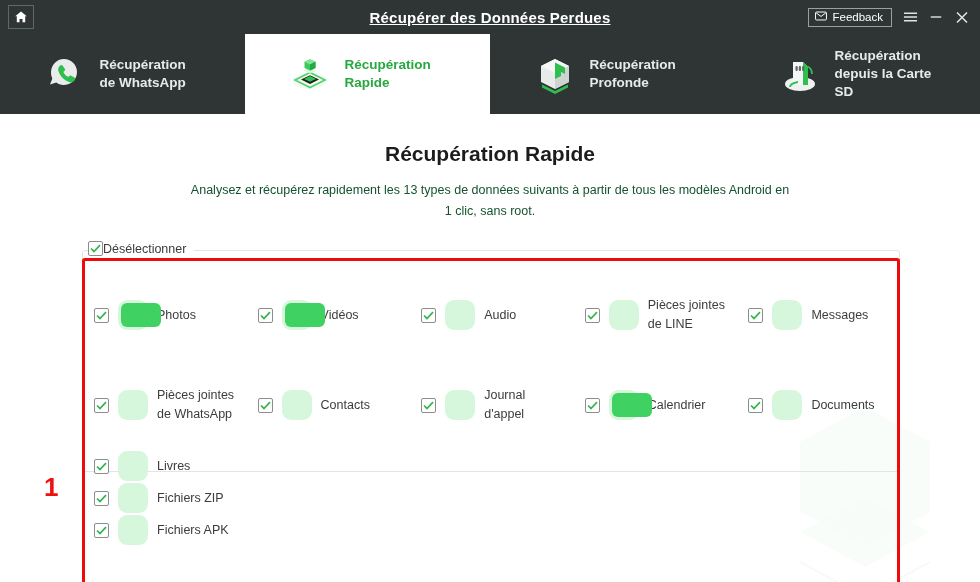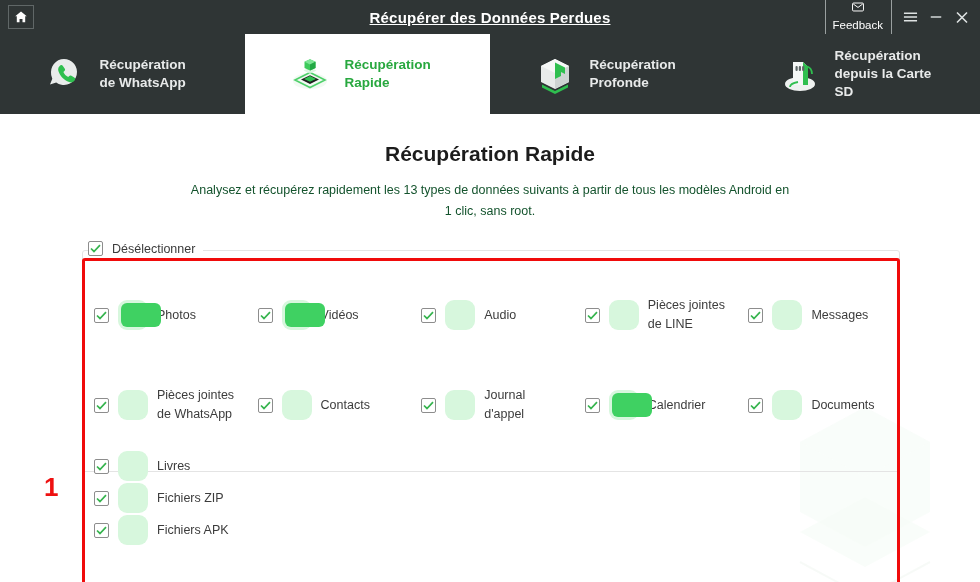--- a/index.html
+++ b/index.html
@@ -44,21 +44,20 @@
     position: absolute; right: 10px; top: 0; height: 34px;
     display: flex; align-items: center; gap: 10px;
   }
   .feedback-btn {
     display: flex; align-items: center; gap: 5px;
     border: 1px solid #9aa0a0;
     padding: 2px 8px 3px 6px;
     color: #ffffff; font-size: 11.5px;
     cursor: pointer;
     background: transparent;
-    flex-direction: column;
   }
   .win-ctrl {
     color: #dfe3e3; font-size: 15px;
     cursor: pointer; line-height: 1;
     display: flex; align-items: center; justify-content: center;
     width: 16px; height: 18px;
   }
 
   
   .navbar {
@@ -108,21 +107,21 @@
   .panel {
     position: absolute;
     left: 82px; top: 136px;
     width: 818px; height: 222px;
     border: 1px solid #e4e4e4;
     border-radius: 3px;
     background: transparent;
   }
   .deselect-row {
     position: absolute; left: 88px; top: 127px;
-    display: flex; align-items: center; gap: 9px;
+    display: flex; align-items: center; 
     background: #ffffff;
     padding: 0 8px 0 0;
     z-index: 4;
     cursor: pointer;
   }
   .deselect-label { font-size: 12.5px; color: #3b3b3b; }
 
   .redbox {
     position: absolute;
     left: 82px; top: 144px;

